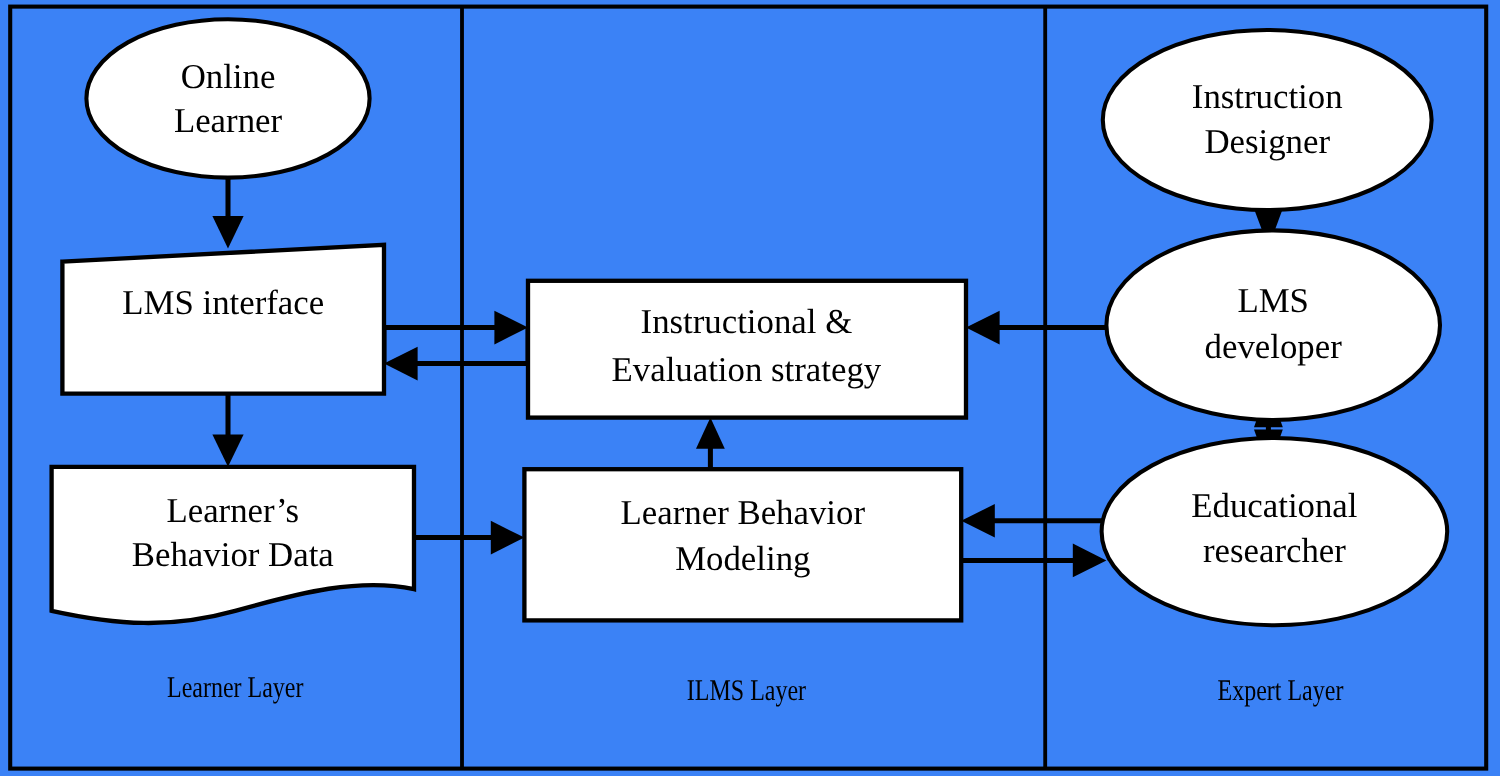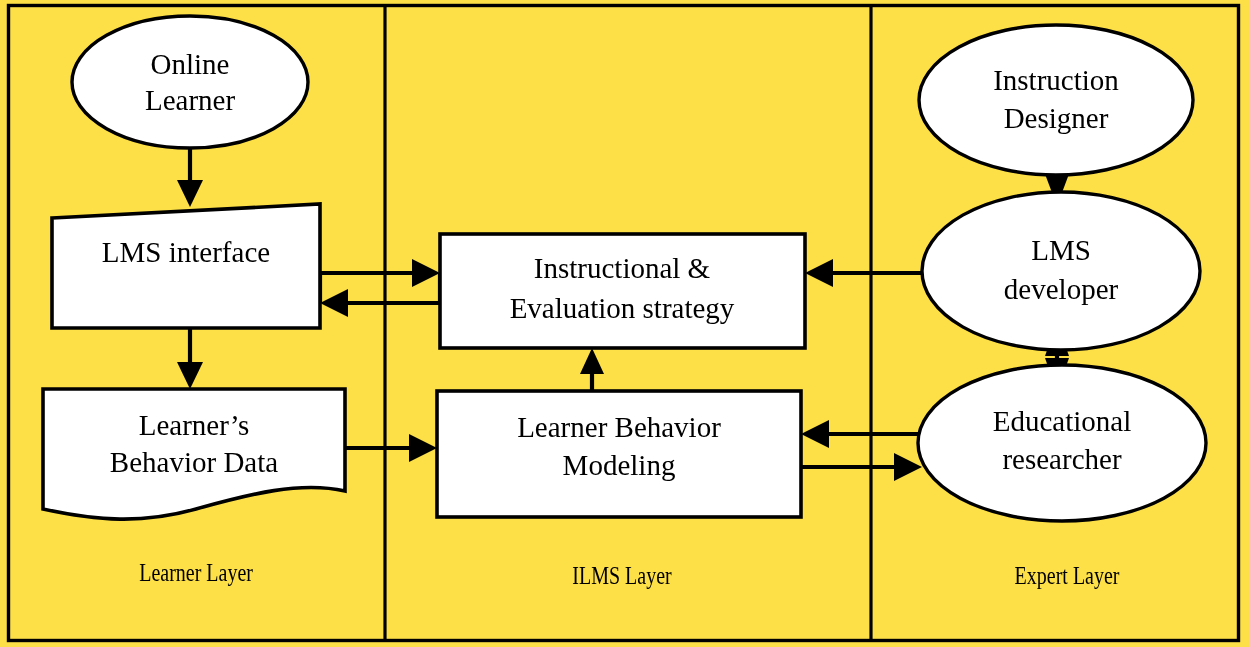--- a/index.html
+++ b/index.html
@@ -4,21 +4,21 @@
 <style>
   html, body {
     margin: 0;
     padding: 0;
     background: #ffffff;
   }
   #canvas {
     position: relative;
     width: 1250px;
     height: 647px;
-    background: #fde047;
+    background: #3b82f6;
     font-family: "Liberation Serif", "DejaVu Serif", serif;
     overflow: hidden;
   }
   svg#diagram {
     position: absolute;
     left: 0;
     top: 0;
     width: 1250px;
     height: 647px;
     display: block;

